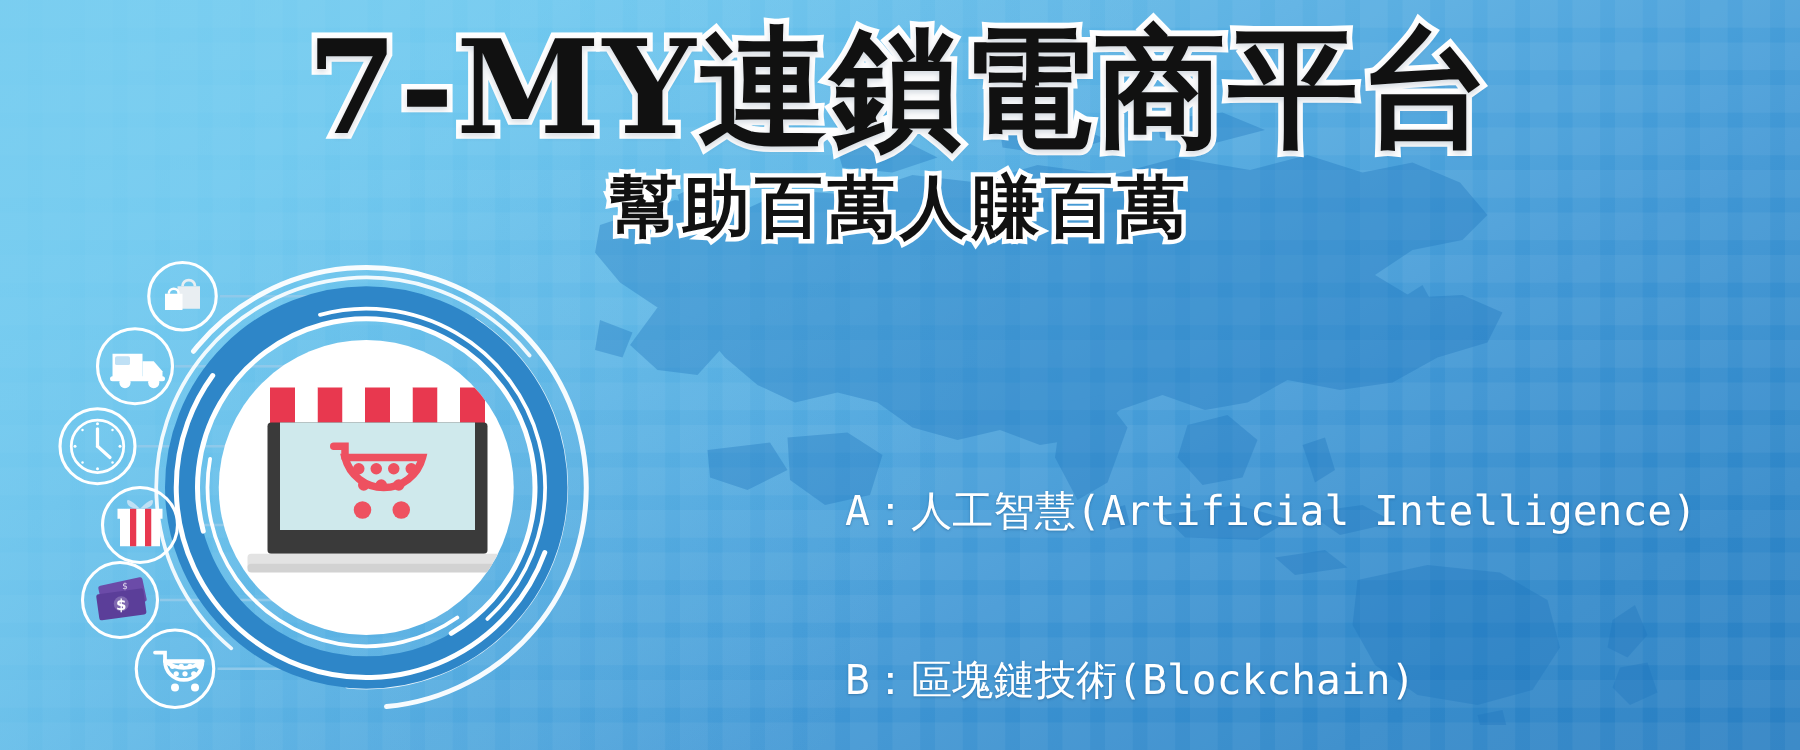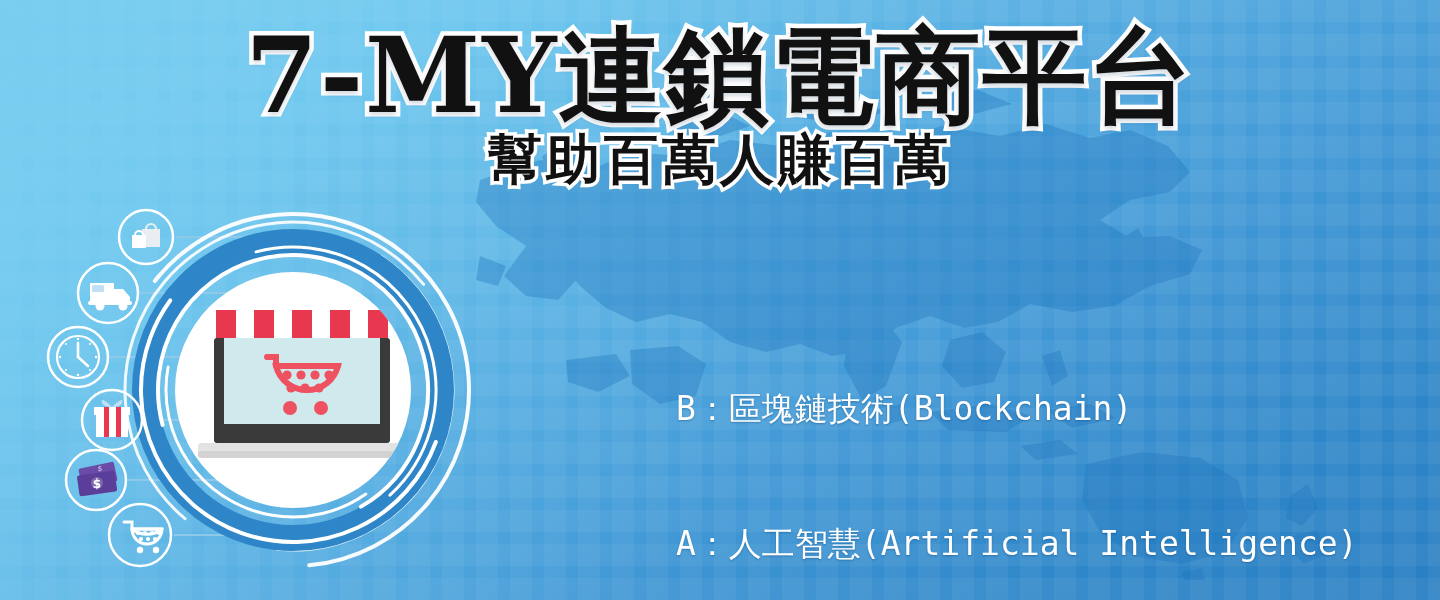--- a/index.html
+++ b/index.html
@@ -44,22 +44,21 @@
   }
   .illustration svg{width:100%;height:100%;display:block;overflow:visible;}
 
   
   .headline-wrap{
     position:absolute;left:0;top:0;width:1440px;
     text-align:center;
     pointer-events:none;
   }
   .main-title{
-    margin:0;
-    padding-top:18px;
+    margin:12px;
     font-size:104px;
     line-height:1.12;
     font-weight:bold;
     color:#111111;
     letter-spacing:2px;
     -webkit-text-stroke:9px #ffffff;
     paint-order:stroke fill;
     text-shadow:0 3px 5px rgba(0,40,80,.18);
     font-family:"DejaVu Serif","Liberation Serif",serif;
   }
@@ -304,21 +303,21 @@
             <circle cx="127" cy="334" r="2.1"></circle>
             <circle cx="112" cy="345" r="3.2"></circle>
               <circle cx="128" cy="345" r="3.2"></circle>
           </g>
         </g>
       </g>
     </svg>
   </div>
 
   <div class="feature-list">
+    <span class="feature-line">A：人工智慧(Artificial Intelligence)</span>
     <span class="feature-line">B：區塊鏈技術(Blockchain)</span>
-    <span class="feature-line">A：人工智慧(Artificial Intelligence)</span>
     
     
     
     
   </div>
 
 </div>
 
 </body></html>

